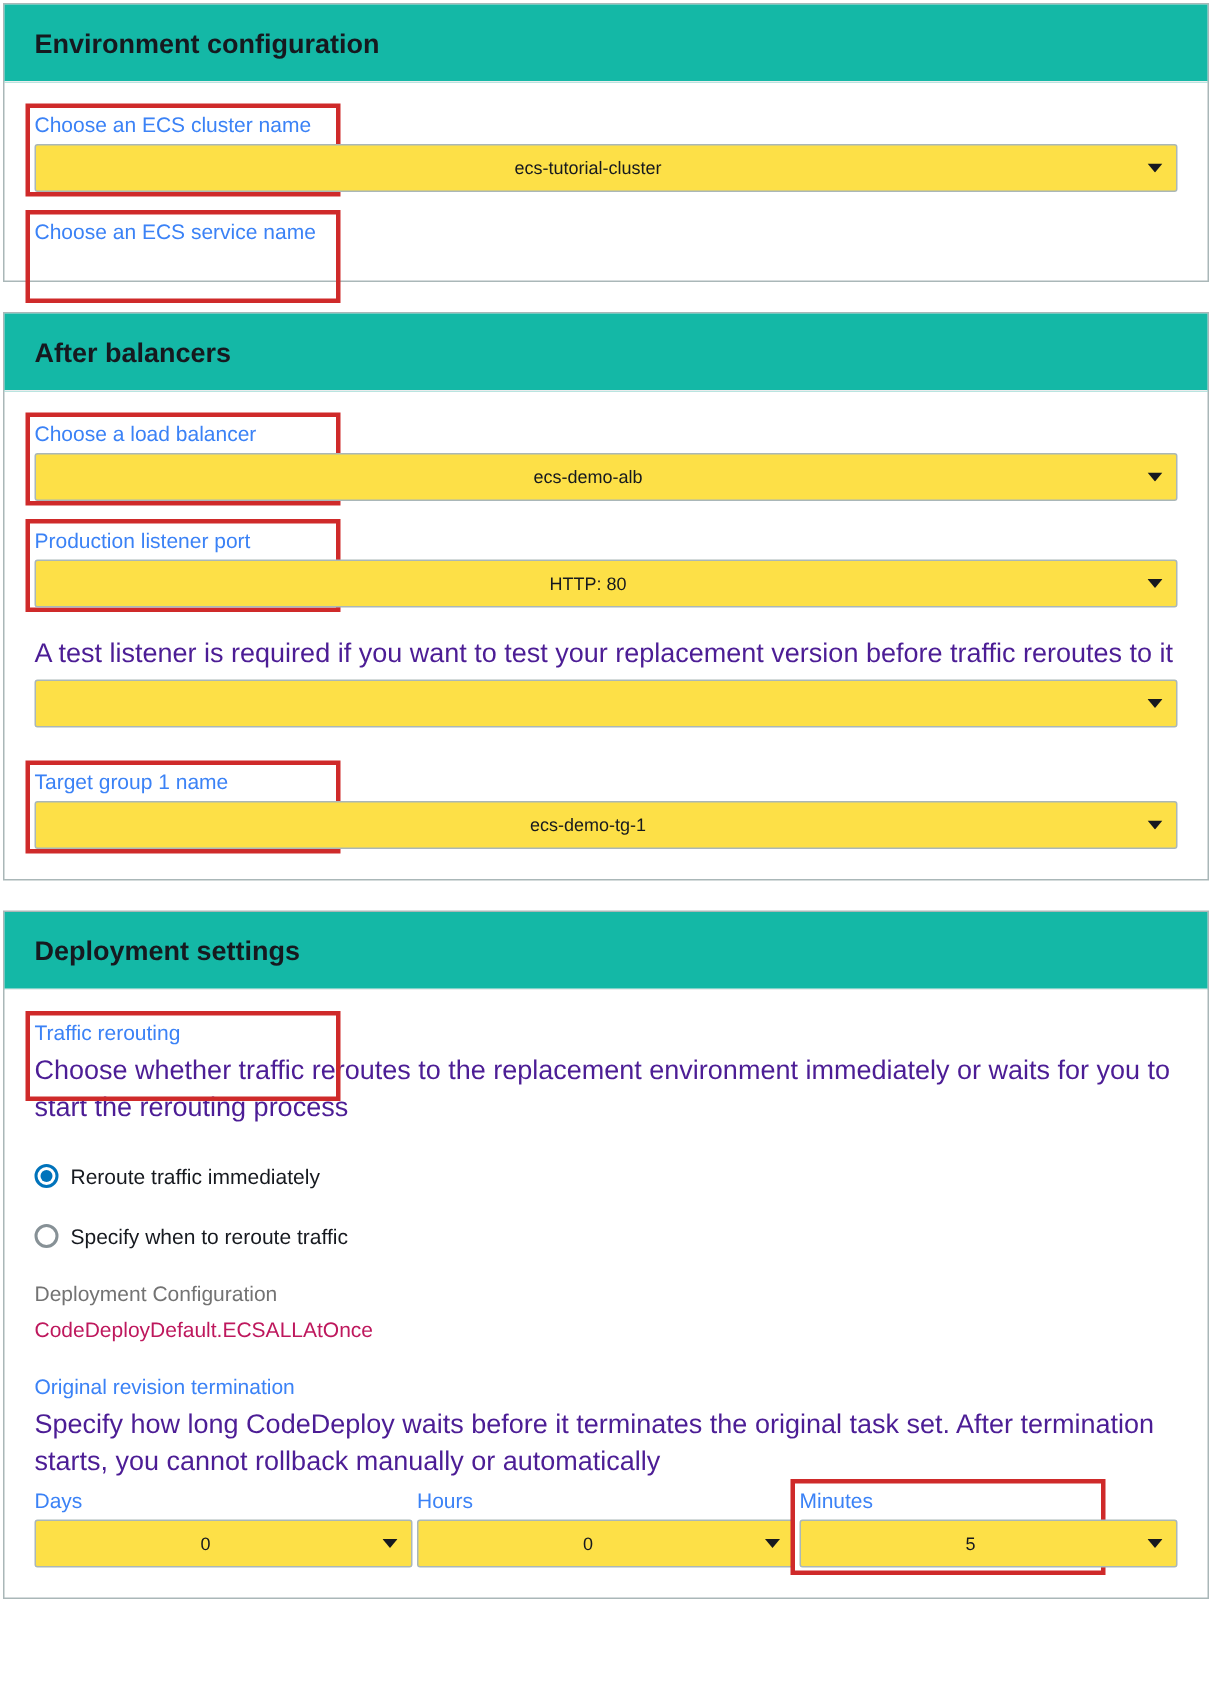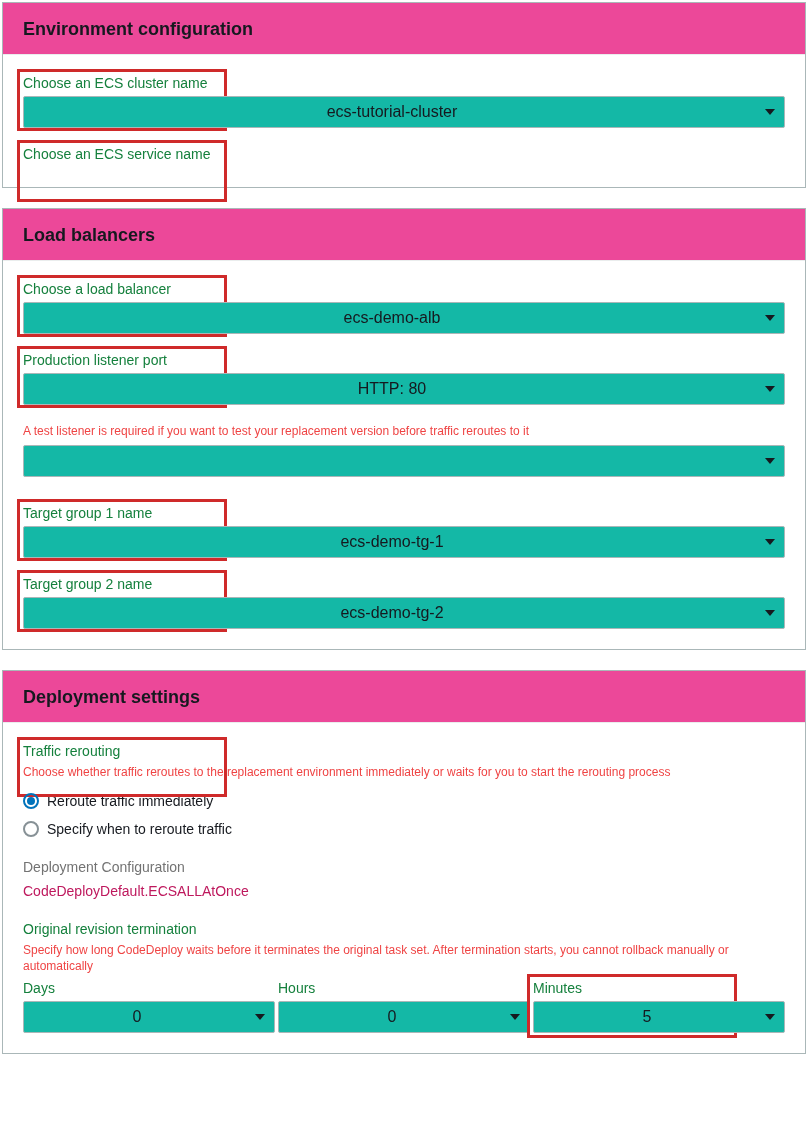--- a/index.html
+++ b/index.html
@@ -12,61 +12,61 @@
     }
     .panel {
       border: 1px solid #aab7b8;
       border-top: 1px solid #aab7b8;
       margin-bottom: 20px;
       background: #fff;
     }
     .panel-header {
       padding: 16px 20px 14px 20px;
       border-bottom: 1px solid #eaeded;
-      background: #ec4899;
+      background: #14b8a6;
     }
     .panel-header h2 {
       font-size: 18px;
       font-weight: 700;
       color: #16191f;
     }
     .panel-body {
       padding: 20px 20px 20px 20px;
     }
     .field {
       margin-bottom: 18px;
     }
     .field:last-child { margin-bottom: 0; }
     .field-label {
       font-size: 14px;
-      color: #15803d;
+      color: #3b82f6;
       margin-bottom: 5px;
       display: block;
     }
     .field-label .optional {
       font-style: italic;
     }
     .desc {
-      font-size: 12px;
-      color: #ef4444;
+      font-size: 18px;
+      color: #4c1d95;
       margin-bottom: 5px;
       line-height: 1.4;
     }
     .select-wrap {
       position: relative;
       width: 100%;
     }
     .select {
       width: 100%;
       height: 32px;
       border: 1px solid #aab7b8;
       border-radius: 2px;
-      background: #14b8a6;
+      background: #fde047;
       padding: 4px 32px 4px 8px;
-      font-size: 16px;
+      font-size: 12px;
       appearance: none;
       color: #16191f;
       cursor: pointer;
     }
     .select-arrow {
       position: absolute;
       right: 10px;
       top: 50%;
       transform: translateY(-50%);
       pointer-events: none;
@@ -77,21 +77,21 @@
       position: absolute;
       pointer-events: none;
     }
     .field-block {
       position: relative;
     }
     .radio-row {
       display: flex;
       align-items: flex-end;
       gap: 8px;
-      margin-top: 12px;
+      margin-top: 24px;
       margin-bottom: 4px;
     }
     .radio {
       width: 16px;
       height: 16px;
       border: 2px solid #879196;
       border-radius: 50%;
       position: relative;
       flex-shrink: 0;
       cursor: pointer;
@@ -149,21 +149,21 @@
     </div>
     <div class="field field-block">
       <div class="highlight" style="left:-6px;top:-6px;width:210px;height:62px;"></div>
       <label class="field-label">Choose an ECS service name</label>
     </div>
   </div>
 </div>
 
 <div class="panel">
   <div class="panel-header">
-    <h2>Load balancers</h2>
+    <h2>After balancers</h2>
   </div>
   <div class="panel-body">
     <div class="field field-block">
       <div class="highlight" style="left:-6px;top:-6px;width:210px;height:62px;"></div>
       <label class="field-label">Choose a load balancer</label>
       <div class="select-wrap">
         <button class="select">ecs-demo-alb</button>
         <span class="select-arrow">
             <svg width="10" height="6">
               <path d="M0 0 L5 6 L10 0 Z" fill="#16191f"></path>
@@ -192,32 +192,20 @@
               <path d="M0 0 L5 6 L10 0 Z" fill="#16191f"></path>
             </svg>
           </span>
       </div>
     </div>
     <div class="field field-block" style="margin-top:28px;">
       <div class="highlight" style="left:-6px;top:-6px;width:210px;height:62px;"></div>
       <label class="field-label">Target group 1 name</label>
       <div class="select-wrap">
         <button class="select">ecs-demo-tg-1</button>
-        <span class="select-arrow">
-            <svg width="10" height="6">
-              <path d="M0 0 L5 6 L10 0 Z" fill="#16191f"></path>
-            </svg>
-          </span>
-      </div>
-    </div>
-    <div class="field field-block">
-      <div class="highlight" style="left:-6px;top:-6px;width:210px;height:62px;"></div>
-      <label class="field-label">Target group 2 name</label>
-      <div class="select-wrap">
-        <button class="select">ecs-demo-tg-2</button>
         <span class="select-arrow">
             <svg width="10" height="6">
               <path d="M0 0 L5 6 L10 0 Z" fill="#16191f"></path>
             </svg>
           </span>
       </div>
     </div>
   </div>
 </div>
 

